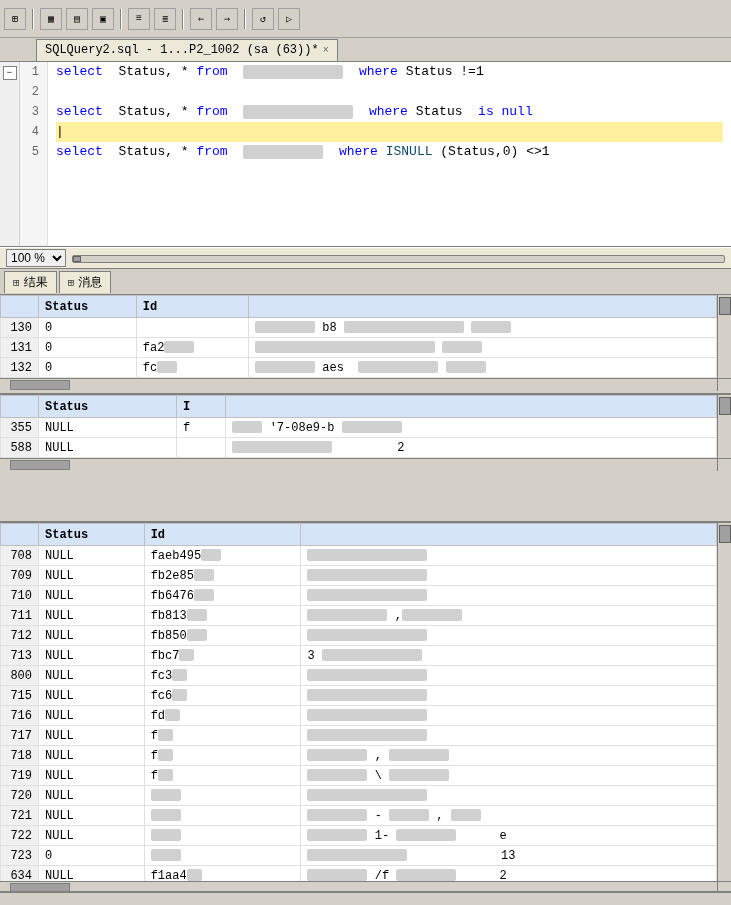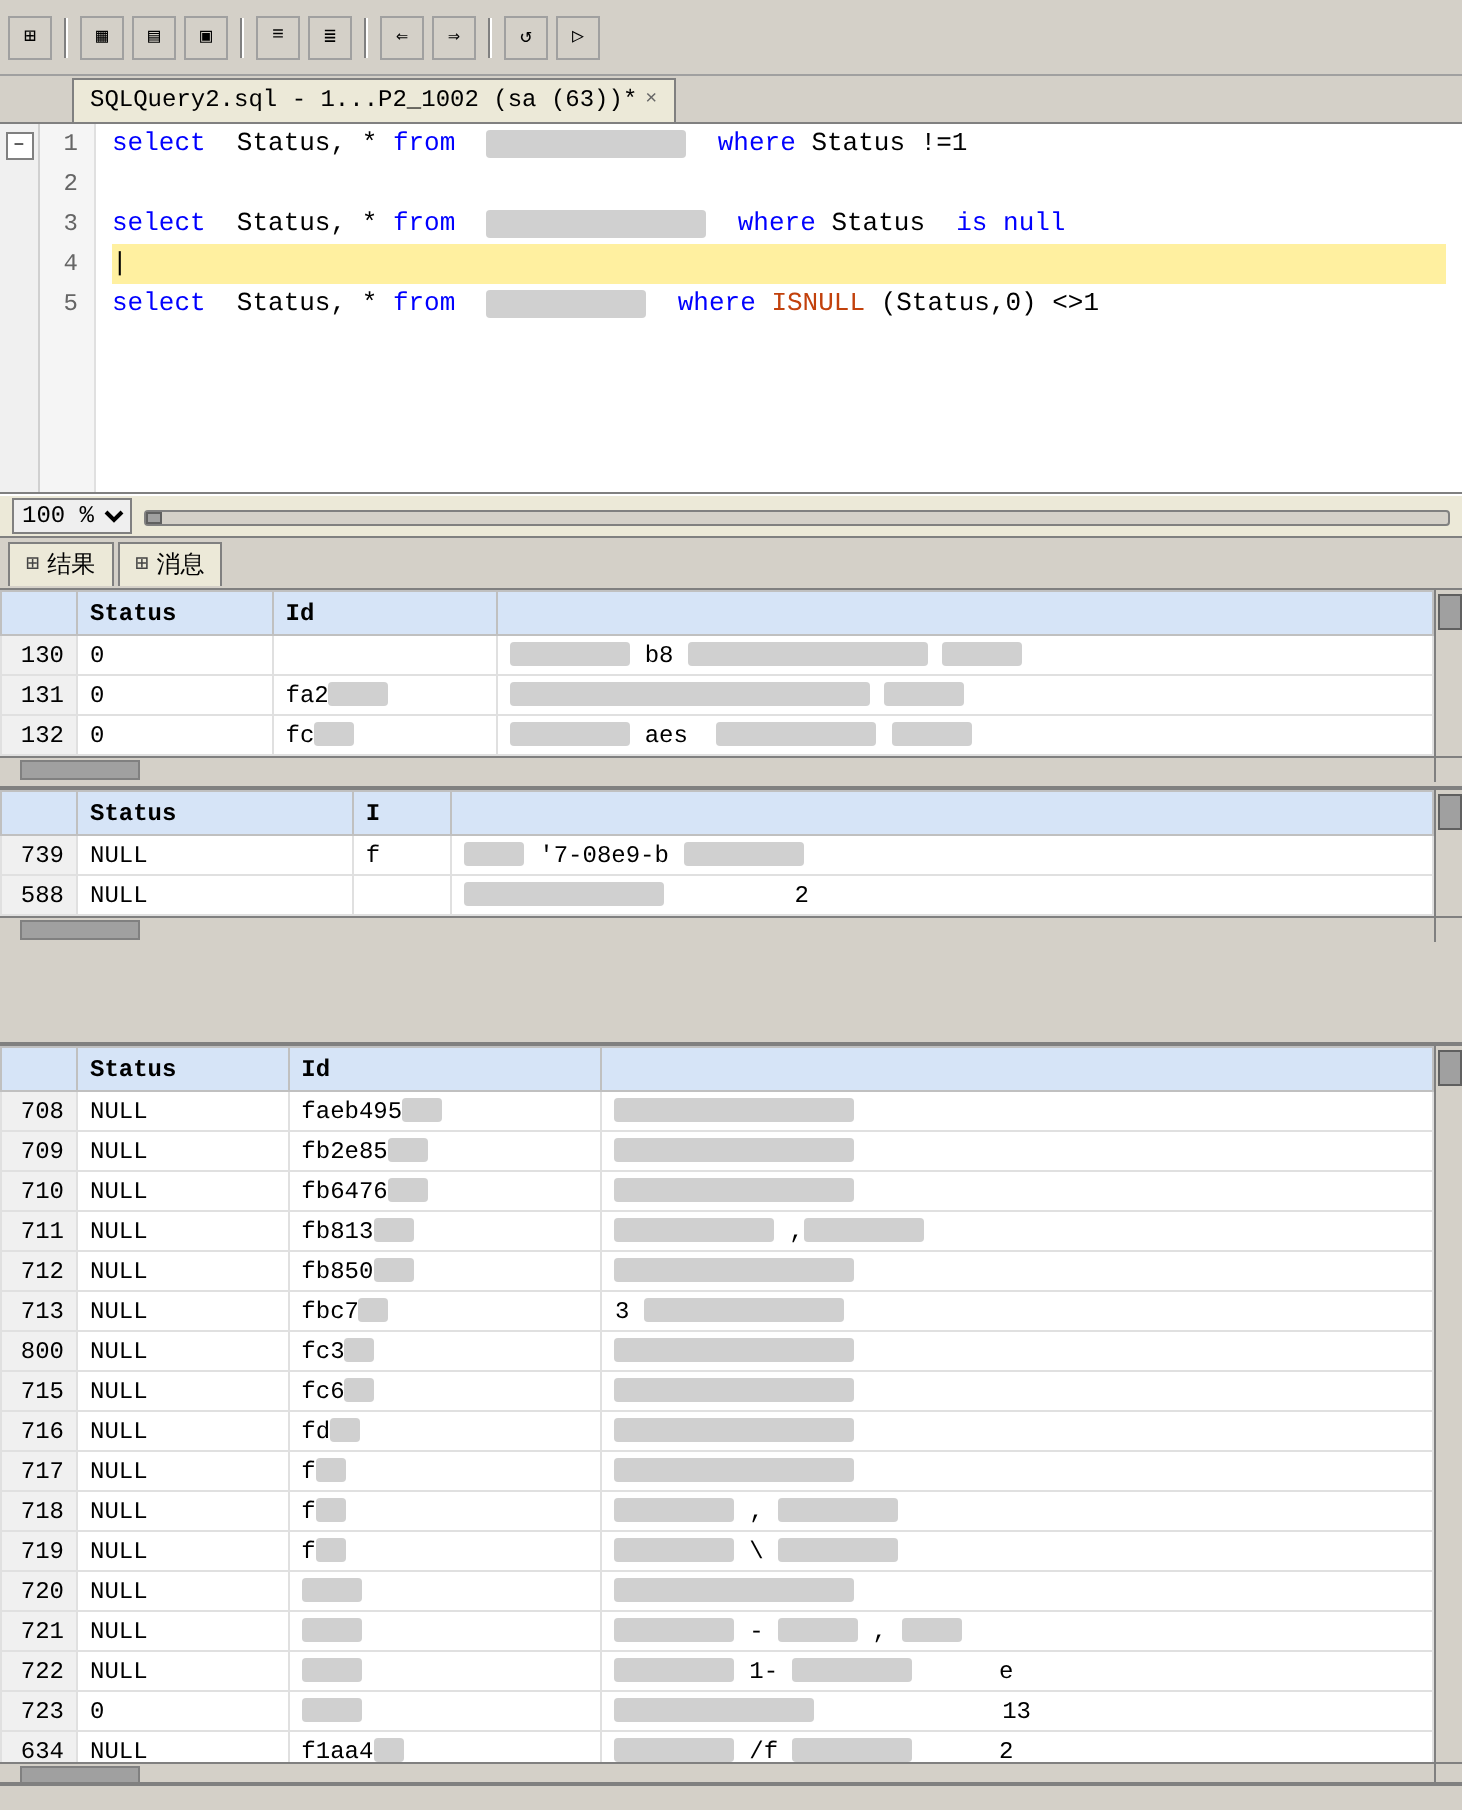--- a/index.html
+++ b/index.html
@@ -121,21 +121,21 @@
       overflow: hidden;
     }
     .code-line {
       height: 20px;
       line-height: 20px;
       white-space: nowrap;
       color: #000;
       font-size: 13px;
     }
     .kw { color: #0000ff; font-weight: normal; }
-    .kw2 { color: #c2410c; }
+    .kw2 { color: #0c4a6e; }
     .blurred {
       display: inline-block;
       background: #d0d0d0;
       color: transparent;
       border-radius: 2px;
       min-width: 80px;
       height: 14px;
       vertical-align: middle;
     }
     .cursor-line {
@@ -152,21 +152,20 @@
       align-items: center;
       padding: 0 6px;
       gap: 6px;
       font-size: 12px;
     }
     .zoom-dropdown {
       width: 60px;
       height: 18px;
       font-size: 12px;
       border: 1px solid #808080;
-      font-family: Liberation Mono, monospace;
     }
 
     
     .results-tabbar {
       height: 26px;
       background: #d4d0c8;
       border-bottom: 1px solid #808080;
       display: flex;
       align-items: center;
       padding: 0 4px;
@@ -402,21 +401,21 @@
         <thead>
           <tr>
             <th class="row-number-col"></th>
             <th>Status</th>
             <th>I</th>
             <th style="min-width:200px;"></th>
           </tr>
         </thead>
         <tbody>
           <tr>
-            <td class="row-number-col">739</td>
+            <td class="row-number-col">355</td>
             <td class="null-val">NULL</td>
             <td>f</td>
             <td><span class="cell-blurred" style="width:30px">&nbsp;</span> '7-08e9-b <span class="cell-blurred" style="width:60px">&nbsp;</span></td>
           </tr>
           <tr>
             <td class="row-number-col">588</td>
             <td class="null-val">NULL</td>
             <td></td>
             <td><span class="cell-blurred" style="width:100px">&nbsp;</span> &nbsp;&nbsp;&nbsp;&nbsp;&nbsp;&nbsp;&nbsp;&nbsp;2</td>
           </tr>

